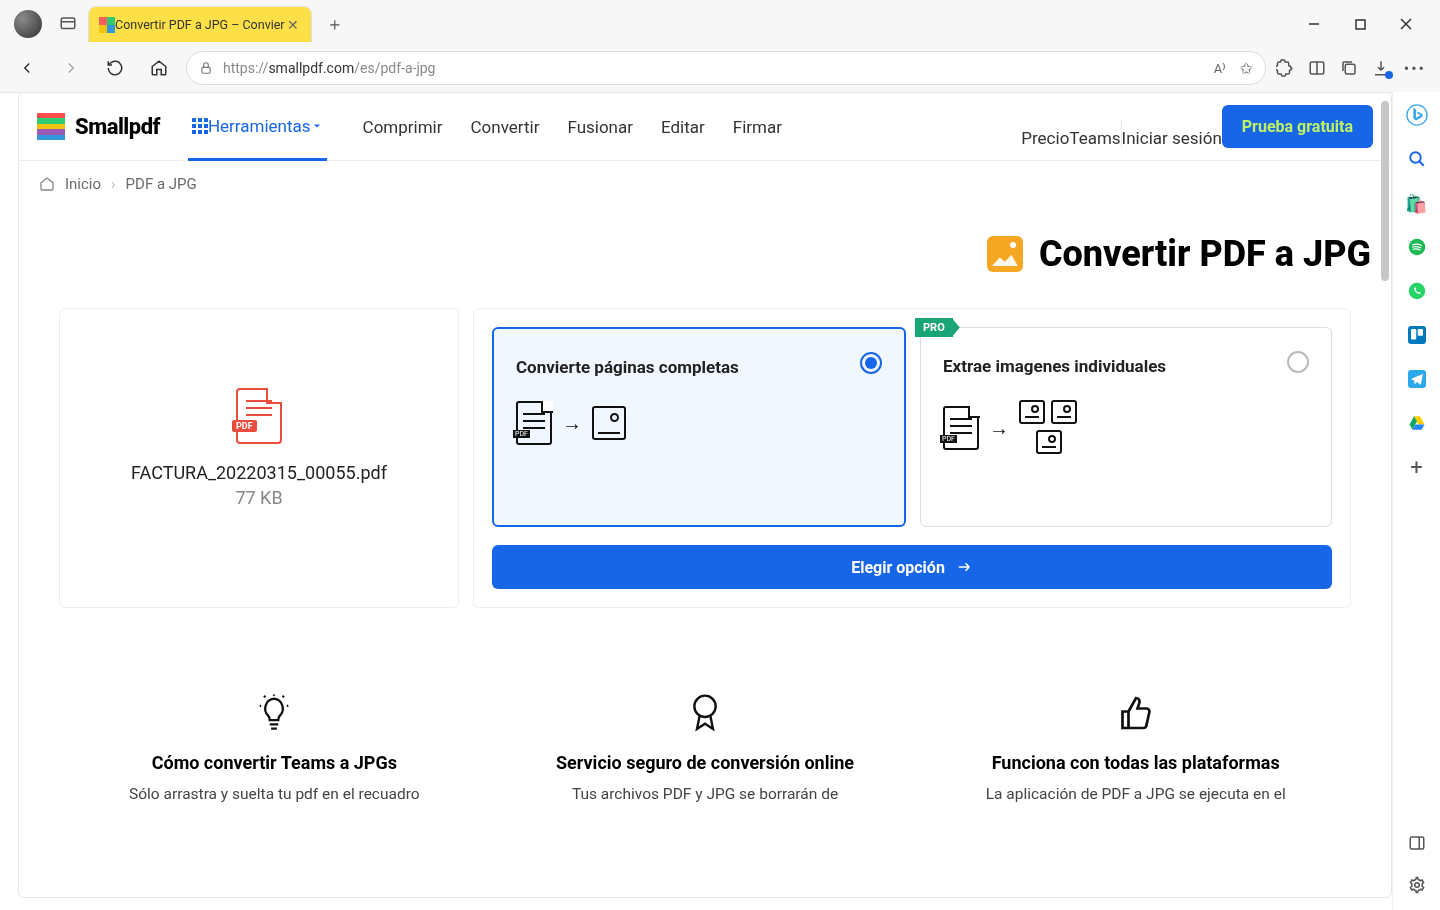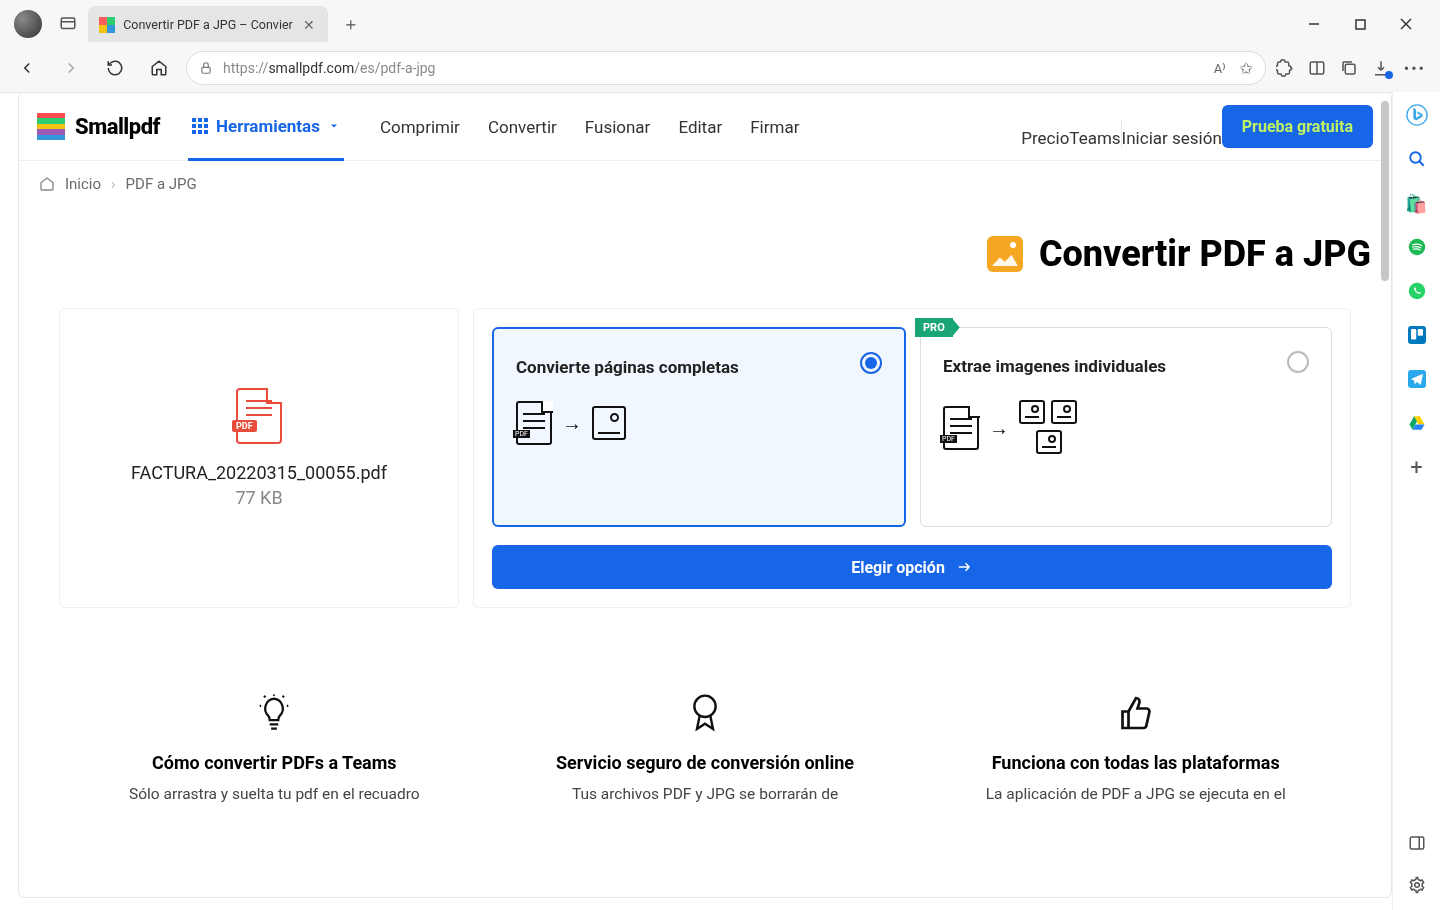--- a/index.html
+++ b/index.html
@@ -3,21 +3,21 @@
 <meta charset="utf-8">
 <style>
 * { margin: 0; padding: 0; box-sizing: border-box; }
 body { font-family: -apple-system, BlinkMacSystemFont, "Segoe UI", Roboto, Helvetica, Arial, sans-serif; background: #fff; overflow: hidden; width: 1440px; height: 910px; }
 
 
 .browser-chrome { background: #f7f7f7; border-bottom: 1px solid #e5e5e5; }
 .tab-strip { display: flex; align-items: center; height: 44px; padding: 4px 8px 0 8px; gap: 6px; }
 .avatar { width: 28px; height: 28px; border-radius: 50%; background: radial-gradient(circle at 30% 30%, #8a8a8a, #333); margin: 0 6px; }
 .ts-icon { width: 28px; height: 28px; display: flex; align-items: center; justify-content: center; color: #555; border-radius: 4px; }
-.tab { display: flex; align-items: center; background: #e5e5e5; border: 1px solid #e2e2e2; border-bottom: none; border-radius: 8px 8px 0 0; padding: 6px 10px 6px 10px; height: 36px; max-width: 260px; gap: 8px; text-align: center; }
+.tab { display: flex; align-items: center; background: #fde047; border: 1px solid #e2e2e2; border-bottom: none; border-radius: 8px 8px 0 0; padding: 6px 10px 6px 10px; height: 36px; max-width: 260px; gap: 0; }
 .tab-favicon { width: 16px; height: 16px; display: grid; grid-template-columns: 1fr 1fr; grid-template-rows: 1fr 1fr; }
 .tab-favicon span:nth-child(1){background:#ff5c5c;} .tab-favicon span:nth-child(2){background:#2ecc71;} .tab-favicon span:nth-child(3){background:#f1c40f;} .tab-favicon span:nth-child(4){background:#3498db;}
 .tab-title { font-size: 12.5px; color: #333; white-space: nowrap; overflow: hidden; text-overflow: ellipsis; width: 170px; }
 .tab-close { color: #666; font-size: 14px; padding: 2px; }
 .new-tab { color: #555; font-size: 18px; padding: 4px 8px; }
 .window-controls { margin-left: auto; display: flex; gap: 10px; padding-right: 8px; }
 .window-controls div { width: 36px; height: 30px; display: flex; align-items: center; justify-content: center; color: #333; }
 
 .addr-bar { display: flex; align-items: center; height: 48px; padding: 0 10px; gap: 10px; }
 .addr-btn { width: 34px; height: 34px; display: flex; align-items: center; justify-content: center; color: #555; border-radius: 6px; }
@@ -38,21 +38,21 @@
 .scrollbar-track { position: absolute; right: 2px; top: 8px; bottom: 8px; width: 10px; }
 .scrollbar-thumb { position: absolute; right: 0; top: 0; width: 8px; height: 180px; background: #c7c7c7; border-radius: 4px; }
 
 
 .site-header { display: flex; align-items: center; height: 68px; padding: 0 18px; border-bottom: 1px solid #eee; gap: 28px; }
 .logo { display: flex; align-items: center; gap: 10px; }
 .logo-mark { width: 28px; height: 28px; display: flex; flex-direction: column; }
 .logo-mark div { flex: 1; }
 .logo-mark div:nth-child(1){background:#ff4d4d;} .logo-mark div:nth-child(2){background:#2ecc71;} .logo-mark div:nth-child(3){background:#f1c40f;} .logo-mark div:nth-child(4){background:#9b59b6;} .logo-mark div:nth-child(5){background:#3498db;}
 .logo-text { font-weight: 800; font-size: 22px; letter-spacing: -0.5px; }
-.tools-dd { display: flex; align-items: center; gap: 8px; color: #1766e8; font-weight: 700; font-size: 17px; padding: 22px 4px; border-bottom: 3px solid #1766e8; margin-bottom: -1px; }
+.tools-dd { display: flex; align-items: center; gap: 0; color: #1766e8; font-weight: 400; font-size: 17px; padding: 22px 4px; border-bottom: 3px solid #1766e8; margin-bottom: -1px; }
 .tools-grid-icon { display: grid; grid-template-columns: repeat(3,4px); grid-template-rows: repeat(3,4px); gap: 2px; }
 .tools-grid-icon span { background: #1766e8; }
 .nav-links { display: flex; gap: 28px; margin-left: 8px; }
 .nav-links a { color: #333; text-decoration: none; font-size: 17px; }
 .nav-right { margin-left: auto; display: flex; align-items: flex-end; }
 .nav-right a { color: #333; text-decoration: none; font-size: 17px; }
 .divider-v { width: 1px; height: 28px; background: #e5e5e5; }
 .cta-btn { background: #1766e8; color: #bef264; border-radius: 6px; padding: 12px 20px; font-weight: 700; font-size: 16px; }
 
 
@@ -411,21 +411,21 @@
     </div>
 
     <div class="features">
       <div class="feature">
         <div class="feature-icon">
             <svg width="36" height="40" viewBox="0 0 24 28" fill="none" stroke="#111" stroke-width="1.6">
               <path d="M9 22h6m-5 3h4M12 4a7 7 0 0 0-4 12c1 1 1 2 1 3h6c0-1 0-2 1-3a7 7 0 0 0-4-12z"></path>
               <path d="M5 2l1 1M19 2l-1 1M2 9h1M21 9h1M12 1v1"></path>
             </svg>
           </div>
-        <div class="feature-title">Cómo convertir PDFs a Teams</div>
+        <div class="feature-title">Cómo convertir Teams a JPGs</div>
         <div class="feature-body">Sólo arrastra y suelta tu pdf en el recuadro</div>
       </div>
       <div class="feature">
         <div class="feature-icon">
             <svg width="32" height="42" viewBox="0 0 24 30" fill="none" stroke="#111" stroke-width="1.8">
               <circle cx="12" cy="10" r="8"></circle>
               <path d="M8 17l-2 10 6-4 6 4-2-10"></path>
             </svg>
           </div>
         <div class="feature-title">Servicio seguro de conversión online</div>

